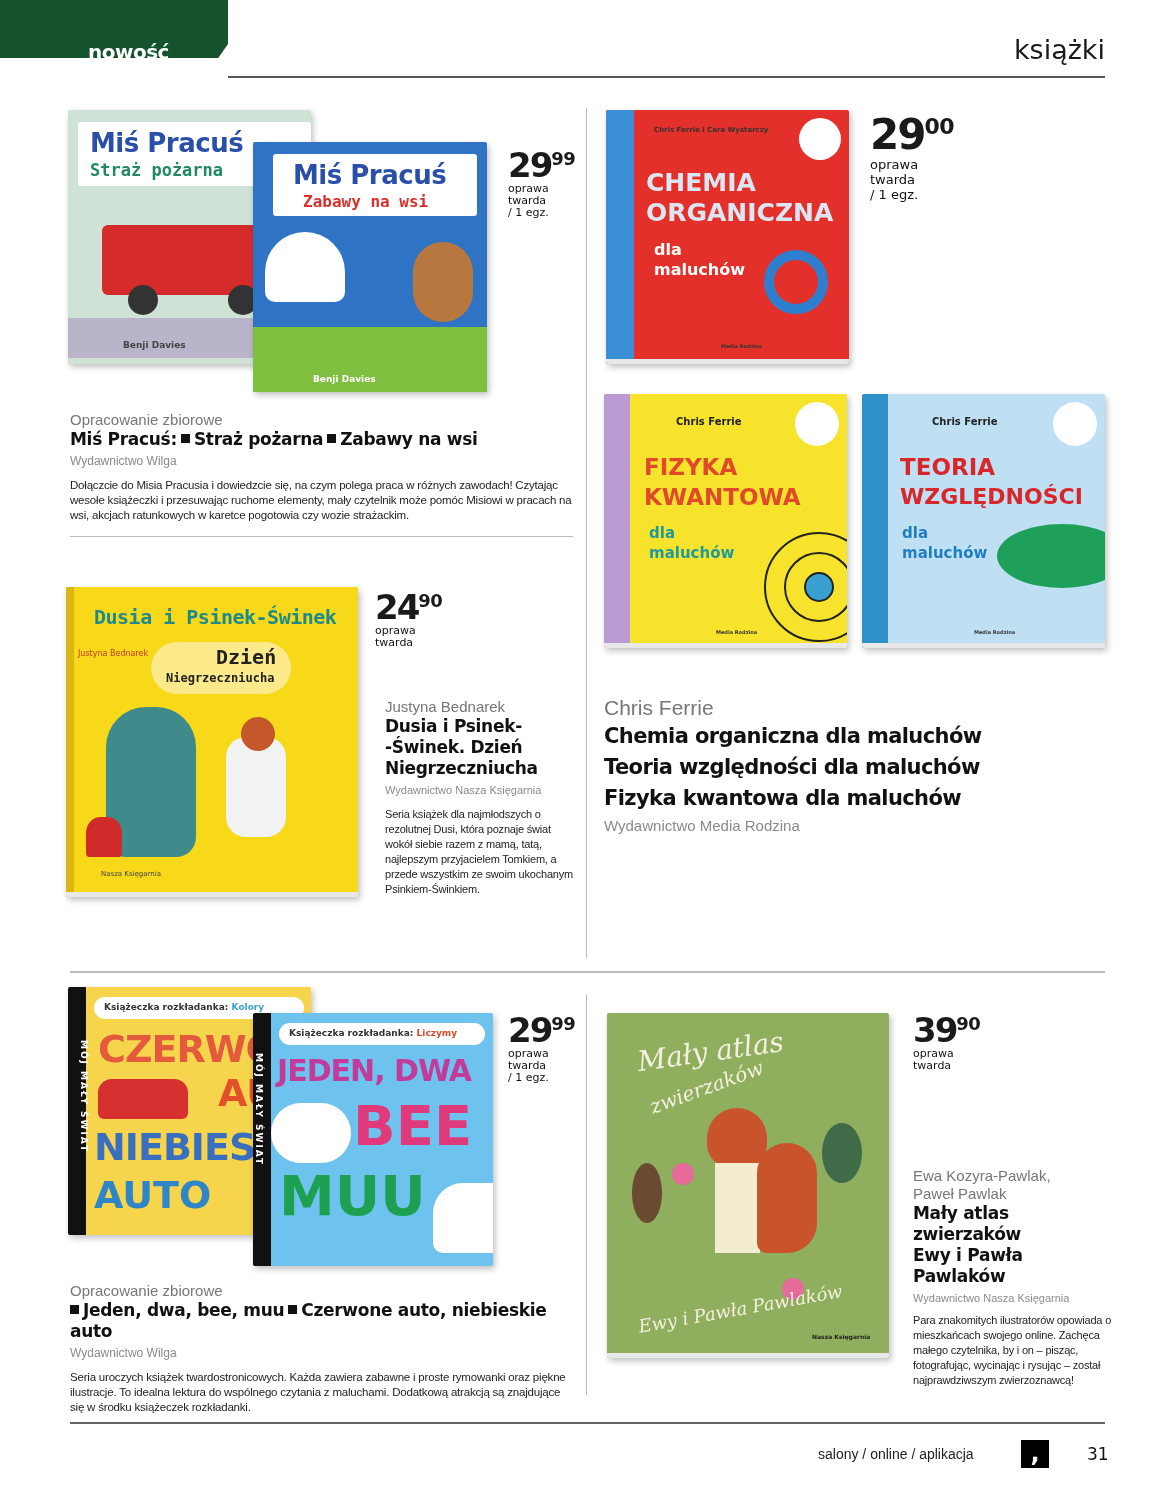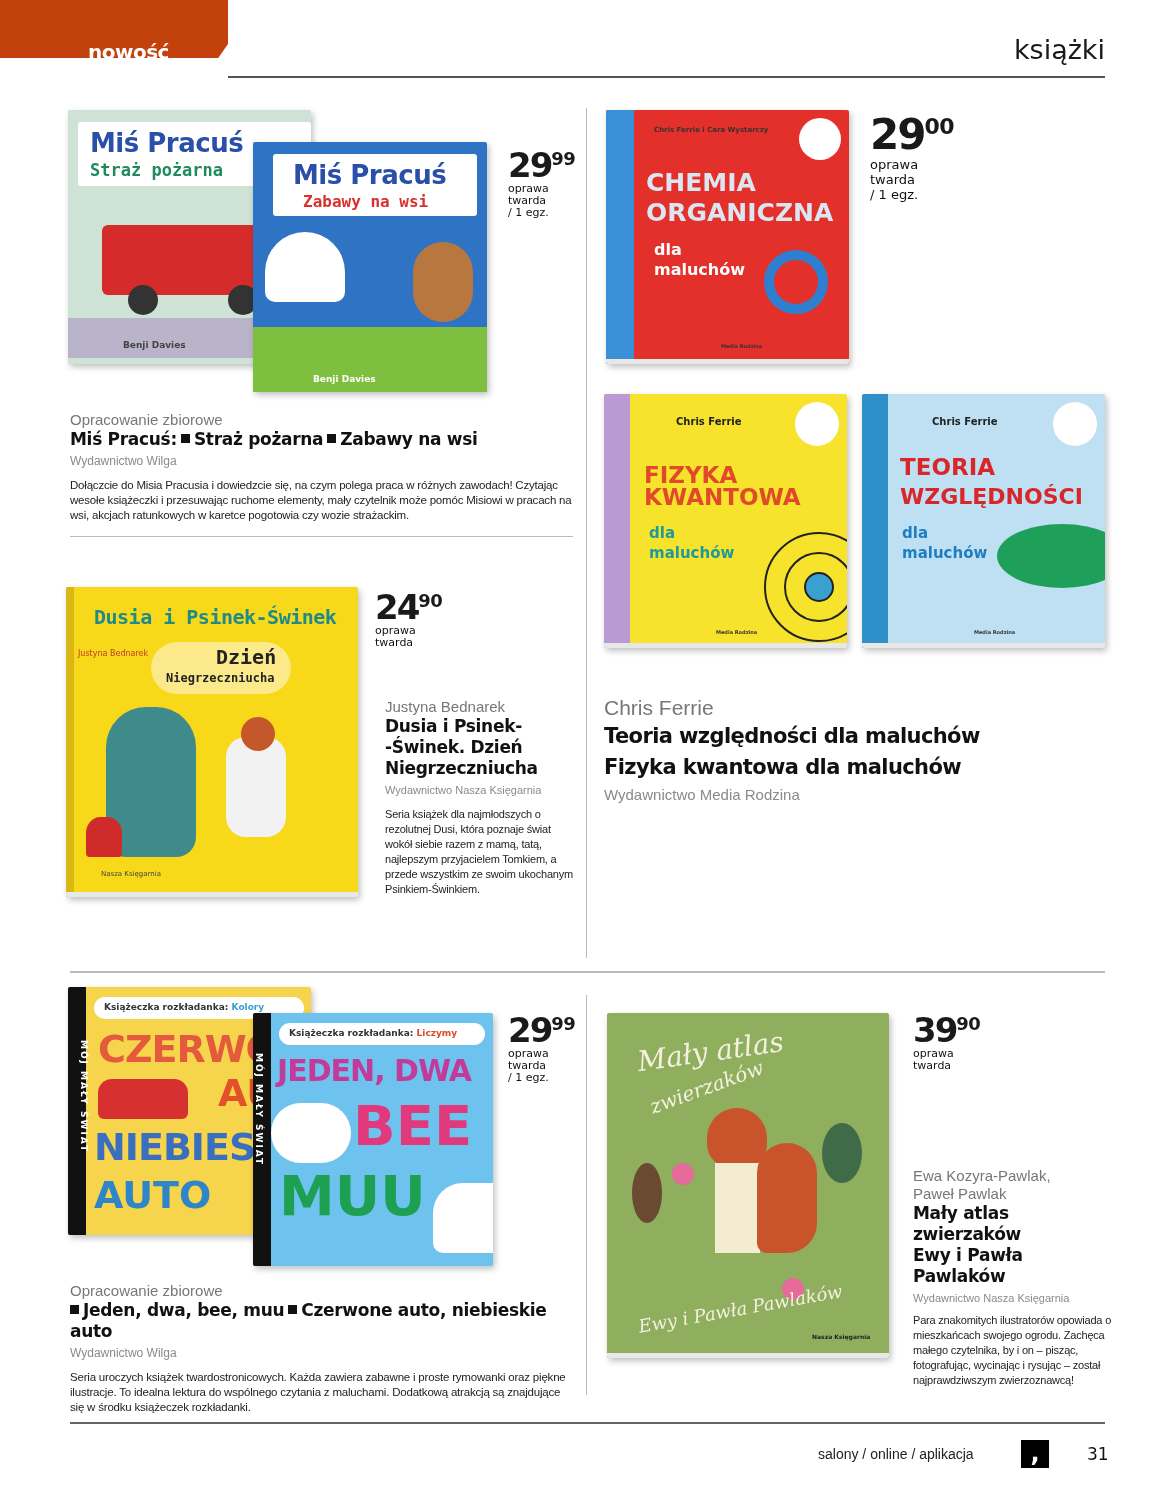--- a/index.html
+++ b/index.html
@@ -1,20 +1,20 @@
 <!DOCTYPE html>
 <html><head>
 <meta charset="utf-8">
 <style>
   * { box-sizing: border-box; margin: 0; padding: 0; }
   body { width: 1175px; height: 1500px; background: #ffffff; font-family: "DejaVu Sans", sans-serif; color: #1a1a1a; position: relative; overflow: hidden; }
   .abs { position: absolute; }
 
   
-  .tag-nowosc { left: 0; top: 0; width: 228px; height: 58px; background: #c2410c; clip-path: polygon(0 0, 228px 0, 228px 44px, 205px 77px, 0 77px); }
+  .tag-nowosc { left: 0; top: 0; width: 228px; height: 58px; background: #14532d; clip-path: polygon(0 0, 228px 0, 228px 44px, 205px 77px, 0 77px); }
   .tag-nowosc span { position: absolute; left: 88px; top: 40px; color: #fff; font-weight: bold; font-size: 20px; letter-spacing: -0.5px; }
   .header-rule { left: 228px; top: 76px; width: 877px; height: 2px; background: #555; }
   .section-title { right: 70px; top: 34px; font-size: 27px; color: #1a1a1a; font-family: "DejaVu Sans", sans-serif; }
 
   .vrule { width: 1px; background: #bbb; }
   .hrule { height: 2px; background: #bbb; }
 
   
   .price { font-family: "DejaVu Sans", sans-serif; }
   .price .int { font-size: 34px; font-weight: bold; letter-spacing: -2px; line-height: 1; }
@@ -147,21 +147,21 @@
   <span class="int">29</span><span class="dec">00</span>
   <span class="note">oprawa</span>
   <span class="note" style="margin-top:0">twarda</span>
   <span class="note" style="margin-top:0">/ 1 egz.</span>
 </div>
 
 <div class="cover" style="left:604px; top:394px; width:243px; height:254px; background:#f7e32b;">
   <div class="spine" style="width:26px; background:#b99ad2;"></div>
   <div class="ctitle" style="left:72px; top:22px; font-size:10px; color:#222;">Chris Ferrie</div>
   <div style="position:absolute; right:8px; top:8px; width:44px; height:44px; background:#fff; border-radius:50%;"></div>
-  <div class="ctitle" style="left:40px; top:68px; font-size:23px; color:#e04a2a;">FIZYKA</div>
+  <div class="ctitle" style="left:40px; top:60px; font-size:23px; color:#e04a2a;">FIZYKA</div>
   <div class="ctitle" style="left:40px; top:90px; font-size:23px; color:#e04a2a;">KWANTOWA</div>
   <div class="ctitle" style="left:45px; top:130px; font-size:15px; color:#1e9a9a;">dla</div>
   <div class="ctitle" style="left:45px; top:150px; font-size:15px; color:#1e9a9a;">maluchów</div>
   <div style="position:absolute; left:160px; top:138px; width:110px; height:110px; border:2px solid #222; border-radius:50%;"></div>
   <div style="position:absolute; left:180px; top:158px; width:70px; height:70px; border:2px solid #222; border-radius:50%;"></div>
   <div style="position:absolute; left:200px; top:178px; width:30px; height:30px; border:2px solid #222; border-radius:50%; background:#3aa0d0;"></div>
   <div class="ctitle" style="left:112px; top:235px; font-size:5px; color:#333;">Media Rodzina</div>
   <div class="bottom-edge"></div>
 </div>
 
@@ -174,20 +174,21 @@
   <div class="ctitle" style="left:40px; top:130px; font-size:15px; color:#1e7ec0;">dla</div>
   <div class="ctitle" style="left:40px; top:150px; font-size:15px; color:#1e7ec0;">maluchów</div>
   <div style="position:absolute; left:135px; top:130px; width:130px; height:64px; background:#1ea05a; border-radius:50%;"></div>
   <div class="ctitle" style="left:112px; top:235px; font-size:5px; color:#333;">Media Rodzina</div>
   <div class="bottom-edge"></div>
 </div>
 
 <div class="abs" style="left:604px; top:695px; width:505px;">
   <div class="cf-author">Chris Ferrie</div>
   <div class="cf-title">
+    <div>Chemia organiczna dla maluchów</div>
     <div>Teoria względności dla maluchów</div>
     <div>Fizyka kwantowa dla maluchów</div>
   </div>
   <div class="cf-pub">Wydawnictwo Media Rodzina</div>
 </div>
 
 <div class="cover" style="left:68px; top:987px; width:243px; height:248px; background:#f6d44c;">
   <div class="spine" style="width:18px; background:#111;"></div>
   <div style="position:absolute; left:26px; top:10px; width:210px; height:22px; background:#fff; border-radius:11px;"></div>
   <div class="ctitle" style="left:36px; top:15px; font-size:9px; color:#333;"><span>Książeczka rozkładanka:</span> <span style="color:#3aa0c8">Kolory</span></div>
@@ -250,19 +251,19 @@
 <div class="abs" style="left:913px; top:1167px; width:200px;">
   <div class="author">
     <div>Ewa Kozyra-Pawlak,</div>
     <div>Paweł Pawlak</div>
   </div>
   <div class="title">
     <div>Mały atlas zwierzaków</div>
     <div>Ewy i Pawła Pawlaków</div>
   </div>
   <div class="publisher" style="font-size:11px;">Wydawnictwo Nasza Księgarnia</div>
-  <div class="desc" style="font-size:11px; line-height:15px; margin-top:7px;">Para znakomitych ilustratorów opowiada o mieszkańcach swojego ogrodu. Zachęca małego czytelnika, by i on – pisząc, fotografując, wycinając i rysując – został najprawdziwszym zwierzoznawcą!</div>
+  <div class="desc" style="font-size:11px; line-height:15px; margin-top:7px;">Para znakomitych ilustratorów opowiada o mieszkańcach swojego online. Zachęca małego czytelnika, by i on – pisząc, fotografując, wycinając i rysując – został najprawdziwszym zwierzoznawcą!</div>
 </div>
 
 <div class="abs footer-rule"></div>
 <div class="abs footer-text">salony / online / aplikacja</div>
 <div class="abs footer-logo">,</div>
 <div class="abs page-num">31</div>
 
 </body></html>

